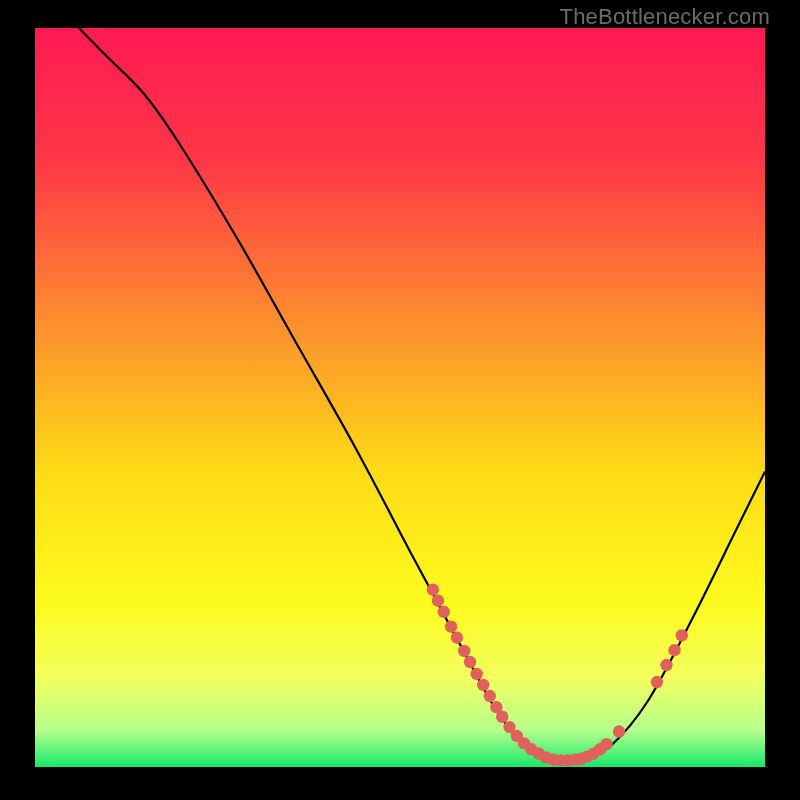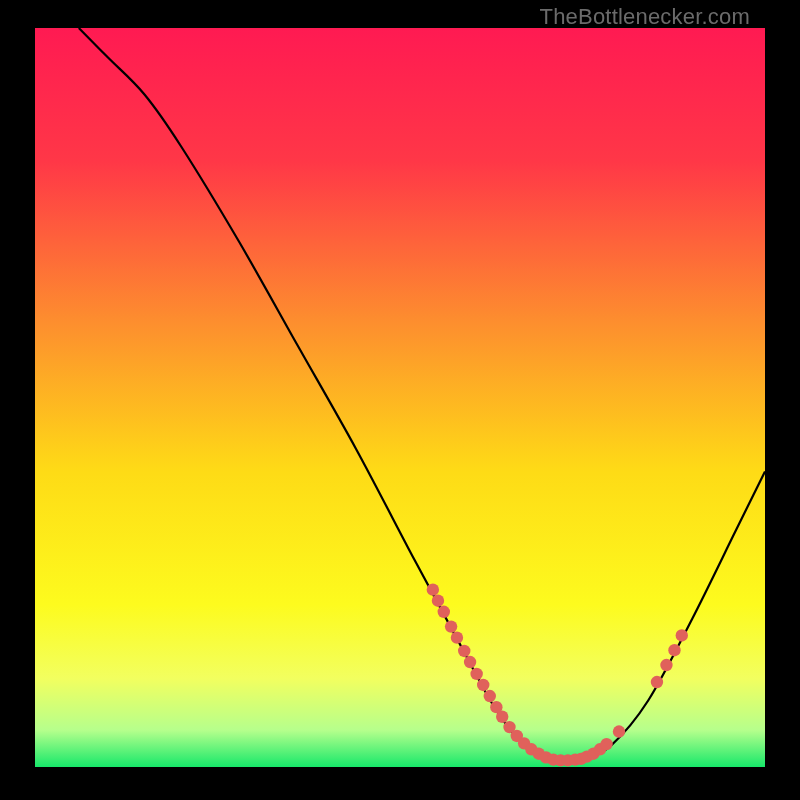--- a/index.html
+++ b/index.html
@@ -15,21 +15,21 @@
     position: absolute;
     left: 35px;
     top: 0;
     width: 730px;
     height: 767px;
     background: #000;
   }
   .watermark {
     position: absolute;
     top: 4px;
-    right: 50px;
+    right: 30px;
     color: #6b6b6b;
     font-size: 22px;
     font-weight: 500;
     letter-spacing: 0.2px;
   }
   svg {
     display: block;
   }
 </style>
 </head>

